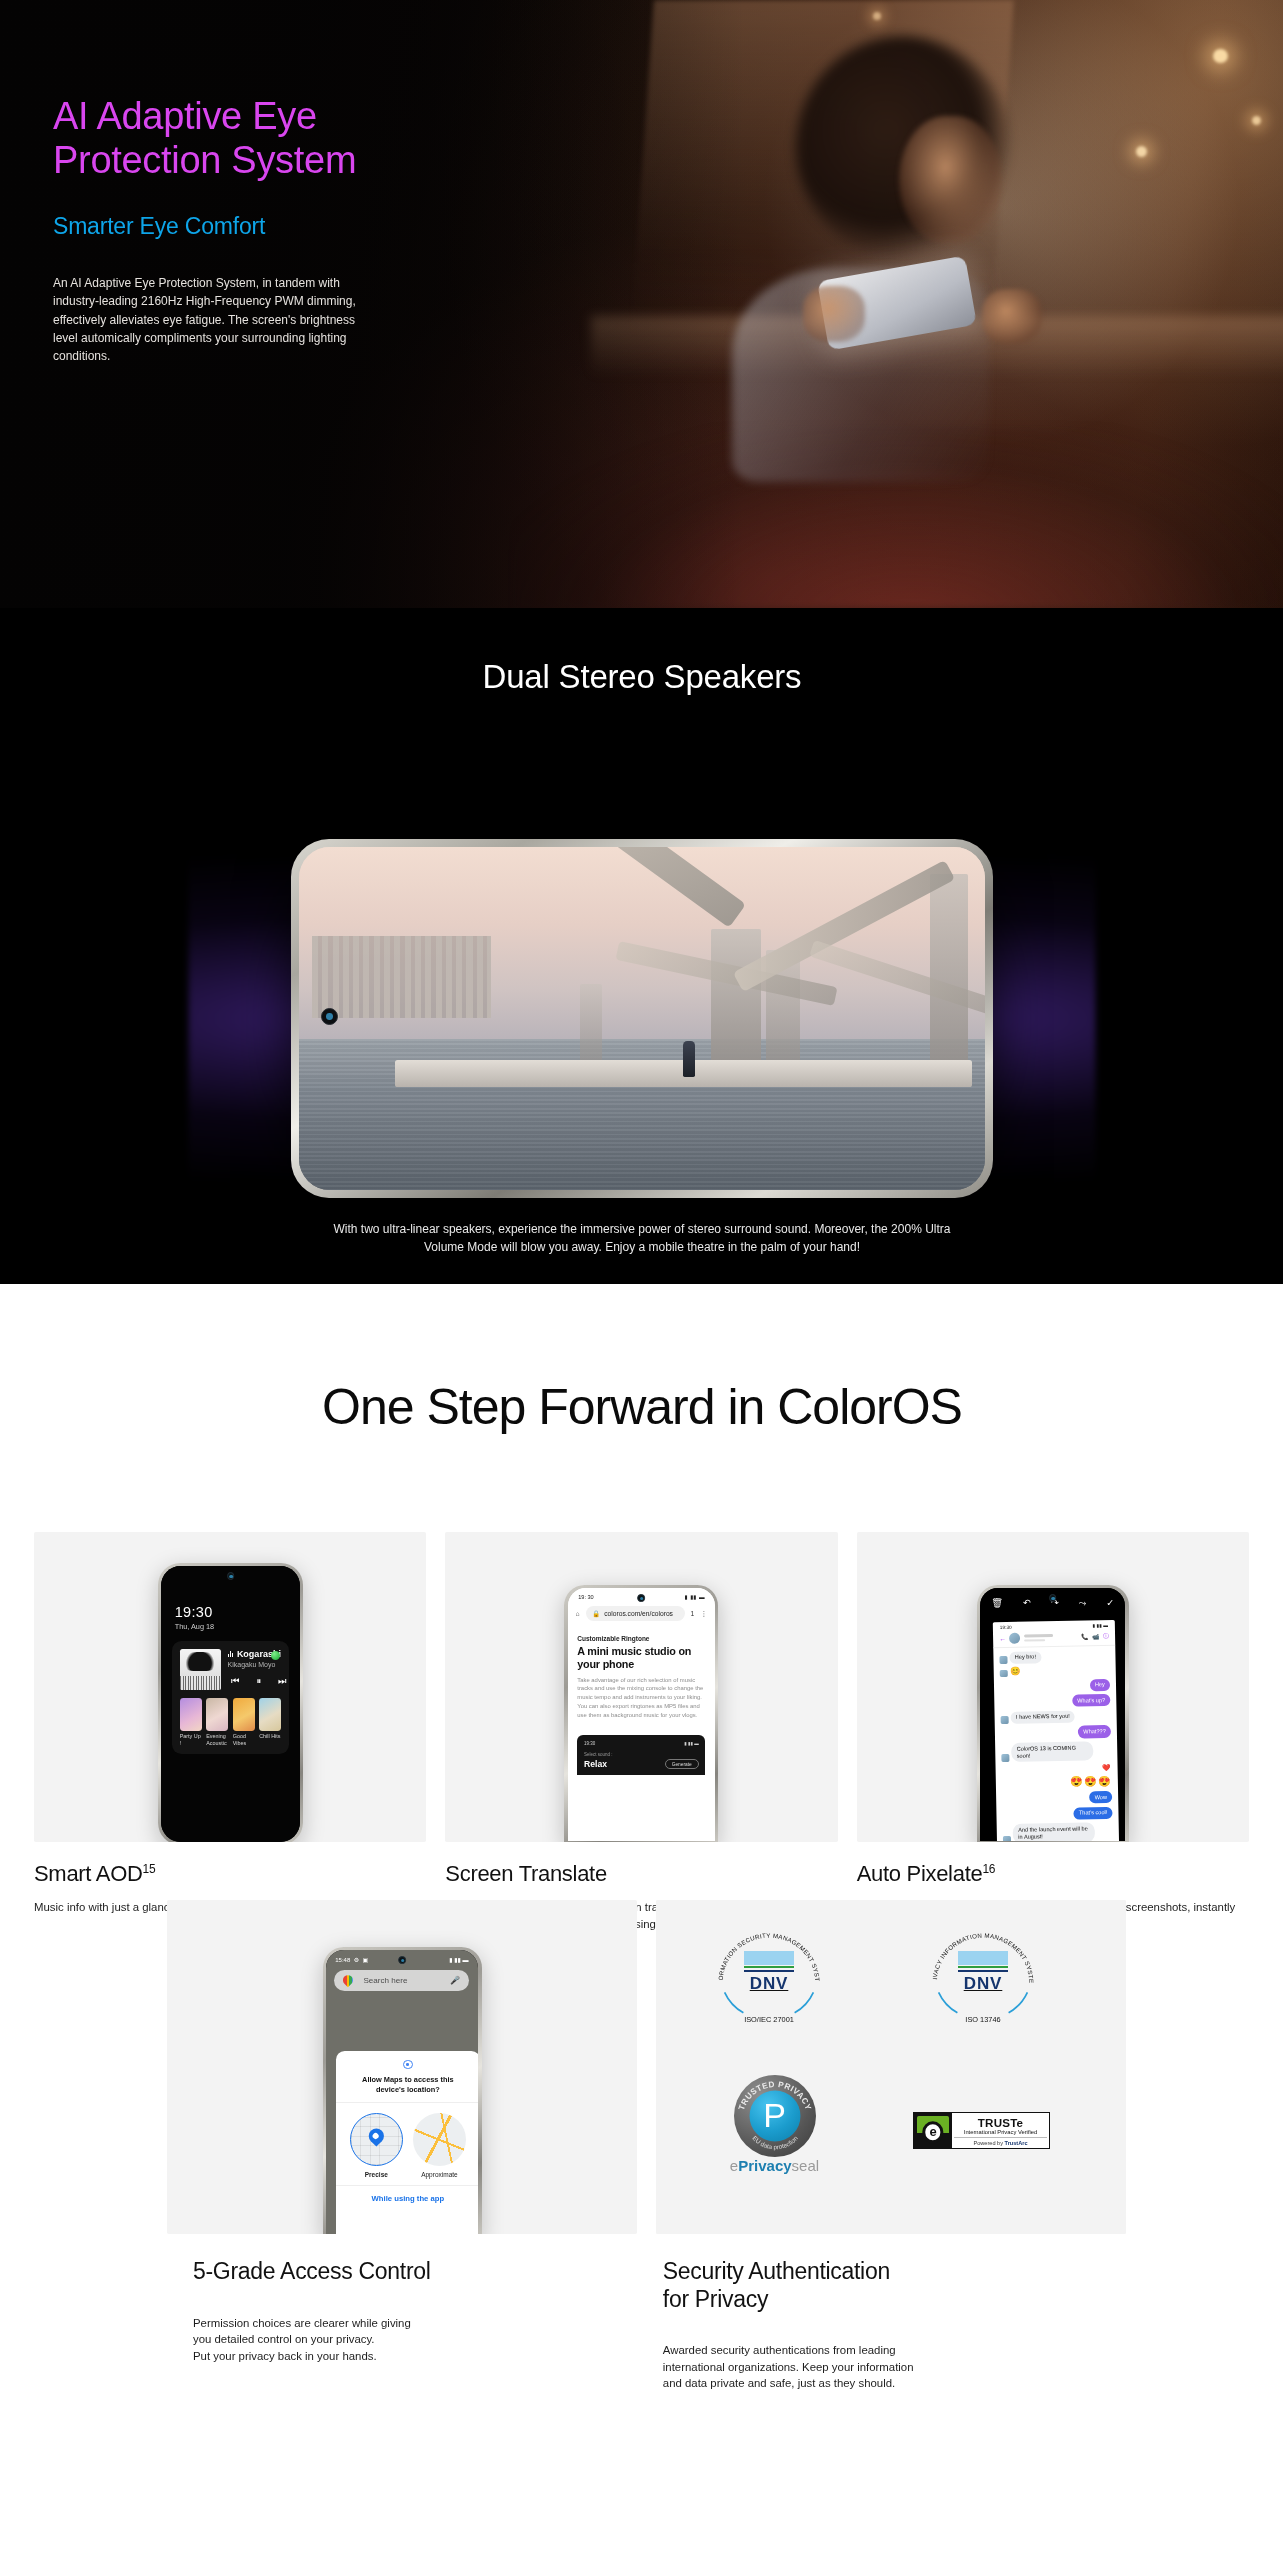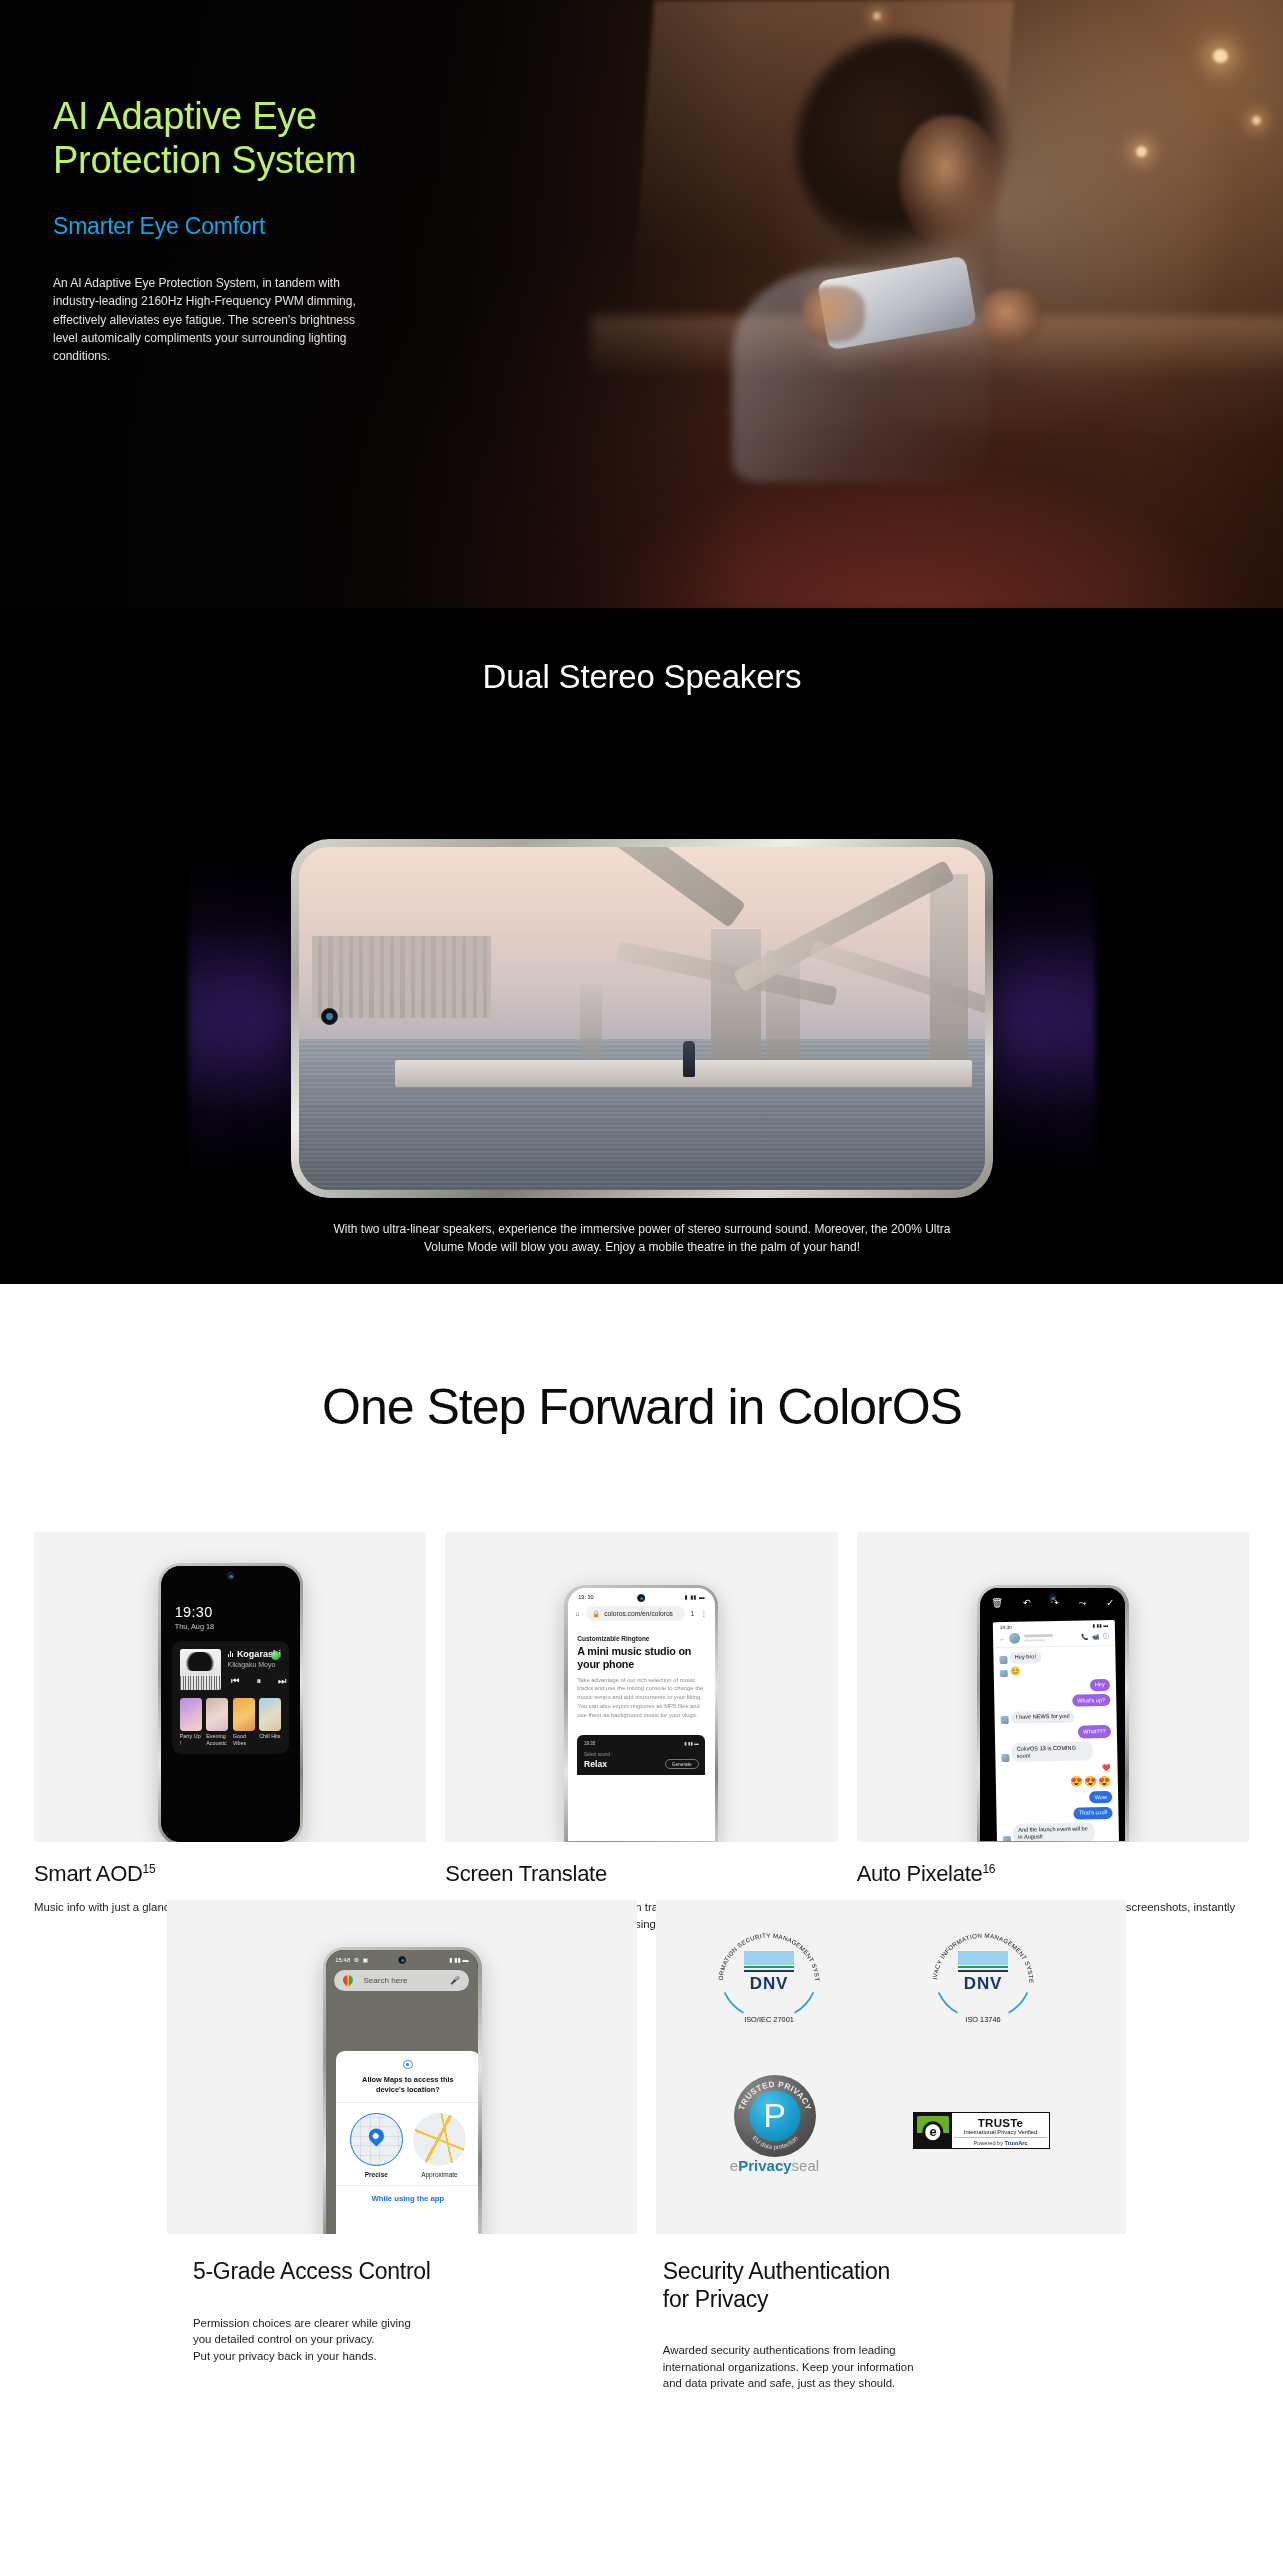--- a/index.html
+++ b/index.html
@@ -41,21 +41,21 @@
     box-shadow: 0 0 24px 8.6px rgba(255,240,220,0.18); transform: rotate(-10deg); filter: blur(0.5px); }
   .hero-hand-l, .hero-hand-r { position:absolute; border-radius:40%;
     background: radial-gradient(ellipse at 40% 40%, rgba(198,142,100,0.9), rgba(110,66,44,0.4) 70%, rgba(0,0,0,0)); filter: blur(2.1px); }
   .hero-hand-l { left:62.5%; top:47%; width:62px; height:56px; }
   .hero-hand-r { left:76.5%; top:47.5%; width:60px; height:55px; }
   .hero-bokeh { position:absolute; border-radius:50%; filter: blur(1.7px); }
   .hero-vignette { position:absolute; inset:0;
     background: linear-gradient(90deg, rgba(4,3,3,0.97) 0%, rgba(4,3,3,0.9) 22%, rgba(4,3,3,0.45) 40%, rgba(0,0,0,0) 58%); }
 
   .hero-copy { position:absolute; left:53px; top:94px; width:548px; z-index: 6; }
-  .hero-h1 { font-size: 38px; line-height: 1.16; font-weight: 400; color:#bef264; letter-spacing:-0.3px; }
+  .hero-h1 { font-size: 38px; line-height: 1.16; font-weight: 400; color:#d946ef; letter-spacing:-0.3px; }
   .hero-h2 { margin-top: 31px; font-size: 23px; font-weight: 400; color:#0ea5e9; letter-spacing:-0.2px; }
   .hero-body { margin-top: 34px; width: 317px; font-size: 12px; line-height: 1.52; color:#e6e2de; }
 
   
   .speakers { position:absolute; left:0; top:608px; width:1284px; height:676px; background:#000; overflow:hidden; }
   .sp-title { text-align:center; padding-top: 50px; font-size: 33px; font-weight:400; color:#fff; letter-spacing:-0.2px; }
   .sp-sub { text-align:center; margin-top: 10.3px; font-size: 33px; font-weight:400; color:#9d9d9d; letter-spacing:-0.2px; }
   .sp-glow { position:absolute; top: 231px; left:50%; transform: translateX(-50%); width: 907px; height: 359px;
     background: radial-gradient(ellipse at 18% 50%, rgba(96,52,188,0.55) 0%, rgba(40,18,86,0.22) 40%, rgba(0,0,0,0) 66%),
                 radial-gradient(ellipse at 82% 50%, rgba(96,52,188,0.55) 0%, rgba(40,18,86,0.22) 40%, rgba(0,0,0,0) 66%);
@@ -218,21 +218,21 @@
   .mp-pin:after{content:"";position:absolute;left:4.3px;top:4.3px;width:6px;height:6px;border-radius:50%;background:#fff;}
   .mp-lbl{font-size:6.5px;margin-top:5.1px;color:#222;}
   .mp-lbl.b{font-weight:700;}
   .mp-btn{border-top:0.9px solid #eee;text-align:center;padding:8.6px 0;color:#1a73e8;font-size:7.7px;font-weight:700;}
 
   
   .certs{width:100%;height:100%;background:#f3f3f3;position:relative;}
   .cert{position:absolute;text-align:center;}
   .dnv{width:110px;}
   .dnv-ring{position:relative;width:110px;height:99px;margin:0 auto;}
-  .dnv-box{position:absolute;left:50%;top:26.5px;transform:translateX(-50%);width:50px;}
+  .dnv-box{position:absolute;left:50%;top:26.5px;transform:translateX(-50%);width:50px;text-decoration:underline;}
   .dnv-bar-top{height:14.5px;background:#9bd3f0;}
   .dnv-bar-g{height:2.2px;background:#2e9e3e;margin-top:1.3px;}
   .dnv-bar-b{height:2.2px;background:#15356e;margin-top:1.3px;}
   .dnv-word{font-size:17px;font-weight:700;color:#15356e;letter-spacing:0.9px;margin-top:1.7px;font-family:"Liberation Sans",sans-serif;}
   .dnv-iso{font-size:7.4px;color:#111;position:absolute;left:50%;transform:translateX(-50%);bottom:-0.9px;white-space:nowrap;}
   .circtext{position:absolute;left:0;top:0;width:110px;height:99px;}
 
   .eps{width:103px;}
   .eps-seal{width:82px;height:82px;border-radius:50%;margin:0 auto;position:relative;
     background: radial-gradient(circle at 32% 26%, #8f8f8f, #565656 62%, #3a3a3a 100%);}

